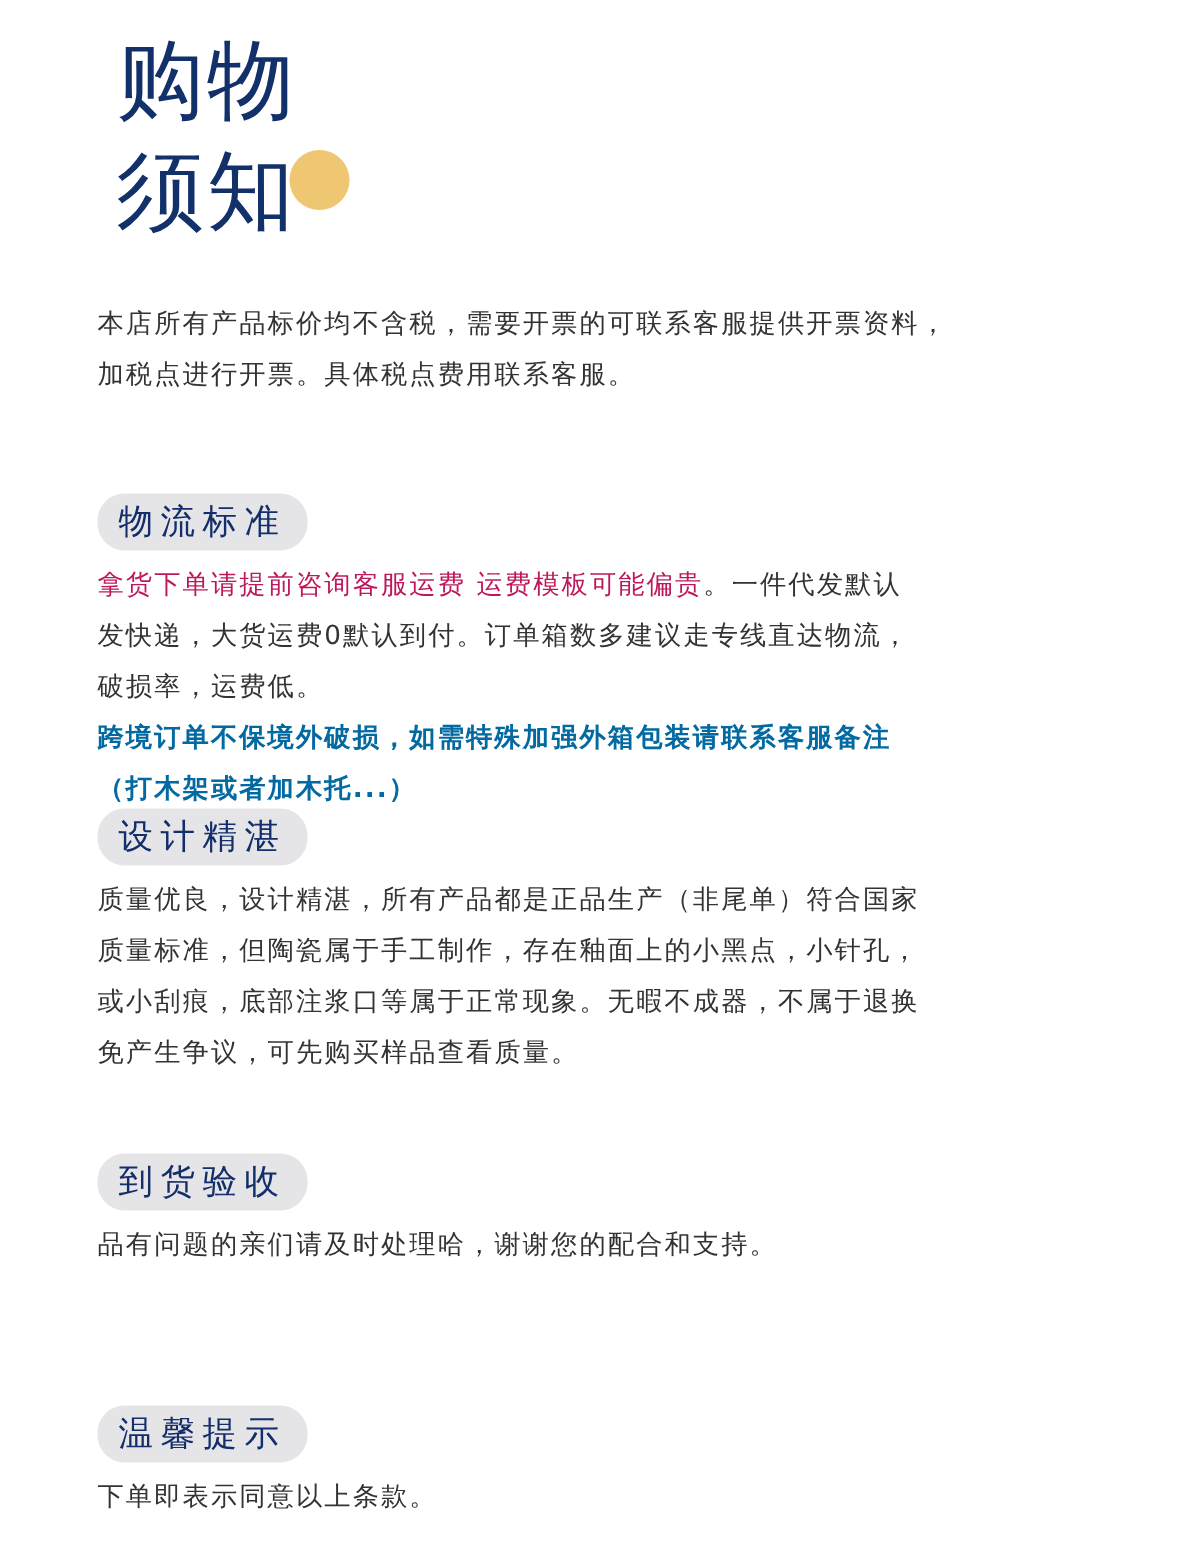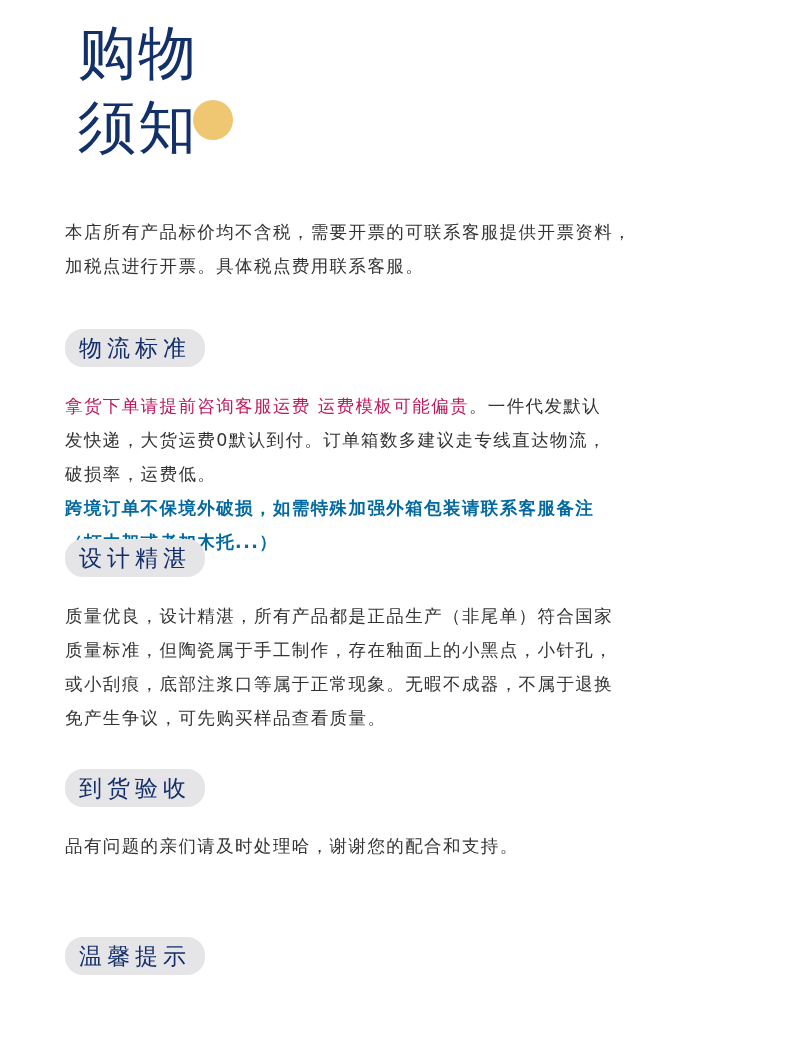--- a/index.html
+++ b/index.html
@@ -9,21 +9,21 @@
     .logo .circle { position: absolute; left: 115px; top: 90px; width: 40px; height: 40px;
       border-radius: 50%; background: #efc772; }
     .logo .line { position: absolute; left: 0; font-size: 58px; font-weight: 300; color: #12306a;
       letter-spacing: 2px; line-height: 70px; font-family: "DejaVu Sans", sans-serif; }
     .logo .l1 { top: 8px; text-align: right; }
     .logo .l2 { top: 82px; }
     .section { position: absolute; left: 65px; width: 680px; }
     .pill { display: inline-block; background: #e5e5e7; border-radius: 18px;
       padding: 0 14px; height: 38px; line-height: 38px; font-size: 23px; color: #132e6b;
       letter-spacing: 5px; margin-left: 0; }
-    .body { margin-top: 22px; font-size: 17.5px; line-height: 34px; letter-spacing: 1.4px; color: #333; }
+    .body { margin-top: 6px; font-size: 17.5px; line-height: 34px; letter-spacing: 1.4px; color: #333; }
     .body p { margin: 0; }
     .red { color: #be185d; }
     .redbold { color: #0369a1; font-weight: bold; }
   </style>
 </head>
 <body>
 
 <div class="logo">
   <div class="circle"></div>
   <div class="line l1">购物</div>
@@ -60,13 +60,16 @@
 
 <div class="section" style="top:769px;">
   <div class="pill">到货验收</div>
   <div class="body">
     <p>品有问题的亲们请及时处理哈，谢谢您的配合和支持。</p>
   </div>
 </div>
 
 <div class="section" style="top:937px;">
   <div class="pill">温馨提示</div>
+  <div class="body">
+    <p>下单即表示同意以上条款。</p>
+  </div>
 </div>
 
 </body></html>

